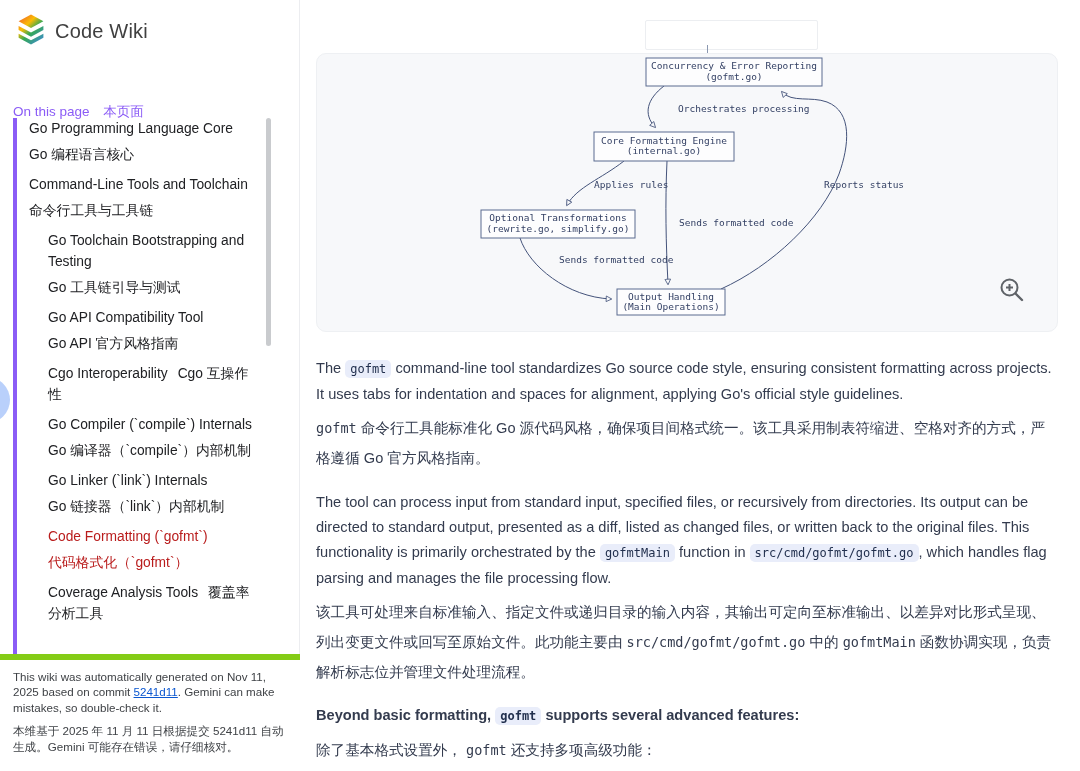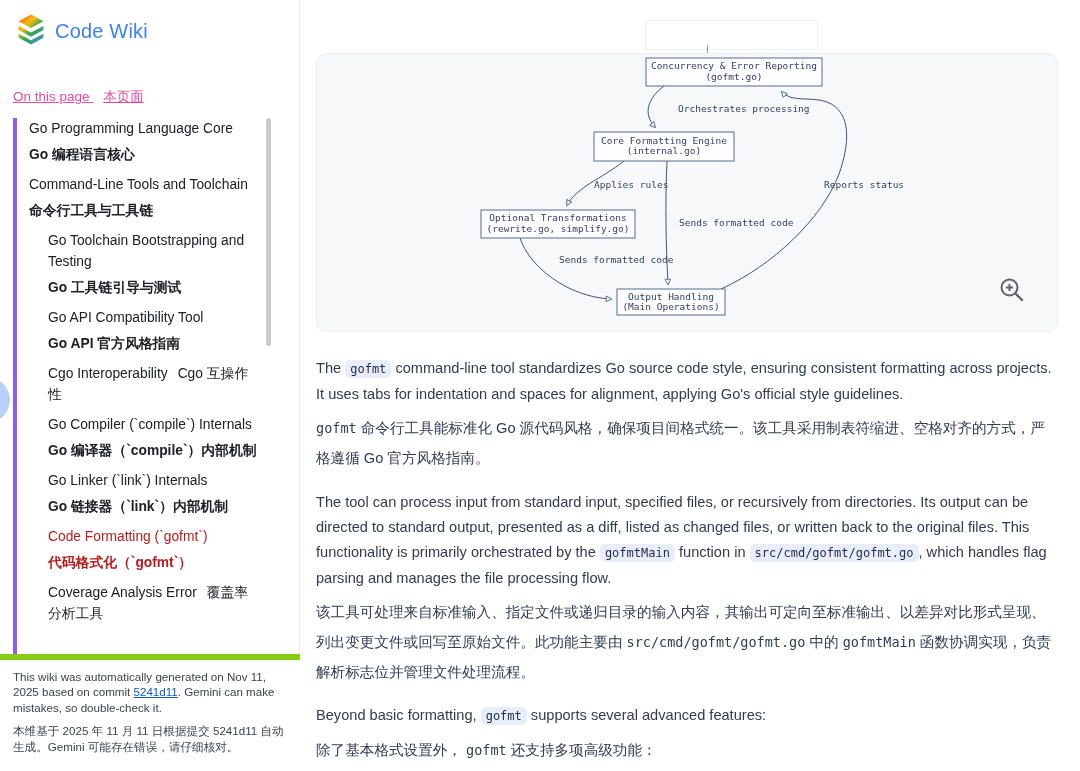--- a/index.html
+++ b/index.html
@@ -8,31 +8,31 @@
     position:relative; width:1080px; height:771px; overflow:hidden;
     font-family:"Liberation Sans", sans-serif; color:#1f1f1f; background:#fff;
   }
 
   
   #sidebar {
     position:absolute; left:0; top:0; width:300px; height:771px;
     background:#fff; border-right:1px solid #ecedf0; z-index:2;
   }
   .brand { position:absolute; left:16px; top:14px; display:flex; align-items:center; gap:9px; cursor:pointer; }
-  .brand-title { font-size:20px; font-weight:500; color:#3b82f6; letter-spacing:.2px; }
-  .otp-heading { position:absolute; left:13px; top:88px; font-size:13.5px; color:#ec4899;text-decoration:underline; }
+  .brand-title { font-size:20px; font-weight:500; color:#404040; letter-spacing:.2px; }
+  .otp-heading { position:absolute; left:13px; top:103px; font-size:13.5px; color:#8b5cf6; }
   #toc {
     position:absolute; left:13px; top:118px; width:250px; height:557px;
     border-left:4px solid #8b5cf6; overflow:hidden; padding-right:6px;
   }
   .toc-item { margin-bottom:9px; cursor:pointer; font-size:13.8px; color:#202124; }
   .toc-item.lvl1 { padding-left:12px; }
   .toc-item.lvl2 { padding-left:31px; }
   .toc-line { line-height:21px; }
-  .toc-line + .toc-line { margin-top:5px;font-weight:bold; }
+  .toc-line + .toc-line { margin-top:5px; }
   .toc-item.active .toc-line, .toc-item.active span { color:#b91c1c; }
   .zh-inline { margin-left:10px; }
   #toc-scrollbar {
     position:absolute; right:28px; top:118px; width:5px; height:228px;
     background:#c9cbce; border-radius:3px;
   }
   #nav-peek {
     position:absolute; left:-36px; top:377px; width:46px; height:46px;
     border-radius:50%; background:#b9d0fb; z-index:3; cursor:pointer;
   }
@@ -69,21 +69,21 @@
     cursor:pointer; display:flex; align-items:center; justify-content:center;
   }
 
   #text-col { position:absolute; left:16px; top:346px; width:740px; color:#333b4e; }
   .p-en { font-size:14.6px; line-height:25px; margin:0; }
   .p-zh { font-size:14.6px; line-height:30px; margin:0; }
   #p1-en { margin-top:10px; }
   #p1-zh { margin-top:6px; }
   #p2-en { margin-top:17px; }
   #p2-zh { margin-top:6px; }
-  #p3-en { margin-top:16px; }
+  #p3-en { margin-top:16px;font-weight:bold; }
   #p3-zh { margin-top:6px; }
   .chip {
     font-family:"DejaVu Sans Mono", monospace; font-size:12px;
     background:#e9edfa; color:#22304e; border-radius:5px; padding:2px 5px; white-space:nowrap;
   }
   .mono { font-family:"DejaVu Sans Mono", monospace; font-size:13.5px; }
 </style>
 </head>
 <body>
 
@@ -144,21 +144,21 @@
       <div class="toc-item lvl2">
         <div class="toc-line">Go Linker (`link`) Internals</div>
         <div class="toc-line">Go 链接器（`link`）内部机制</div>
       </div>
       <div class="toc-item lvl2 active">
         <div class="toc-line">Code Formatting (`gofmt`)</div>
         <div class="toc-line">代码格式化（`gofmt`）</div>
       </div>
       <div class="toc-item lvl2">
         <div class="toc-line">
-          <span>Coverage Analysis Error</span><span class="zh-inline">覆盖率分析工具</span>
+          <span>Coverage Analysis Tools</span><span class="zh-inline">覆盖率分析工具</span>
         </div>
       </div>
 
     </div>
 
     <div id="toc-scrollbar"></div>
 
     <div id="sidebar-footer">
       <p><span>This wiki was automatically generated on Nov 11, 2025 based on commit </span><span class="commit-link">5241d11</span><span>. Gemini can make mistakes, so double-check it.</span></p>
       <p>本维基于 2025 年 11 月 11 日根据提交 5241d11 自动生成。Gemini 可能存在错误，请仔细核对。</p>

